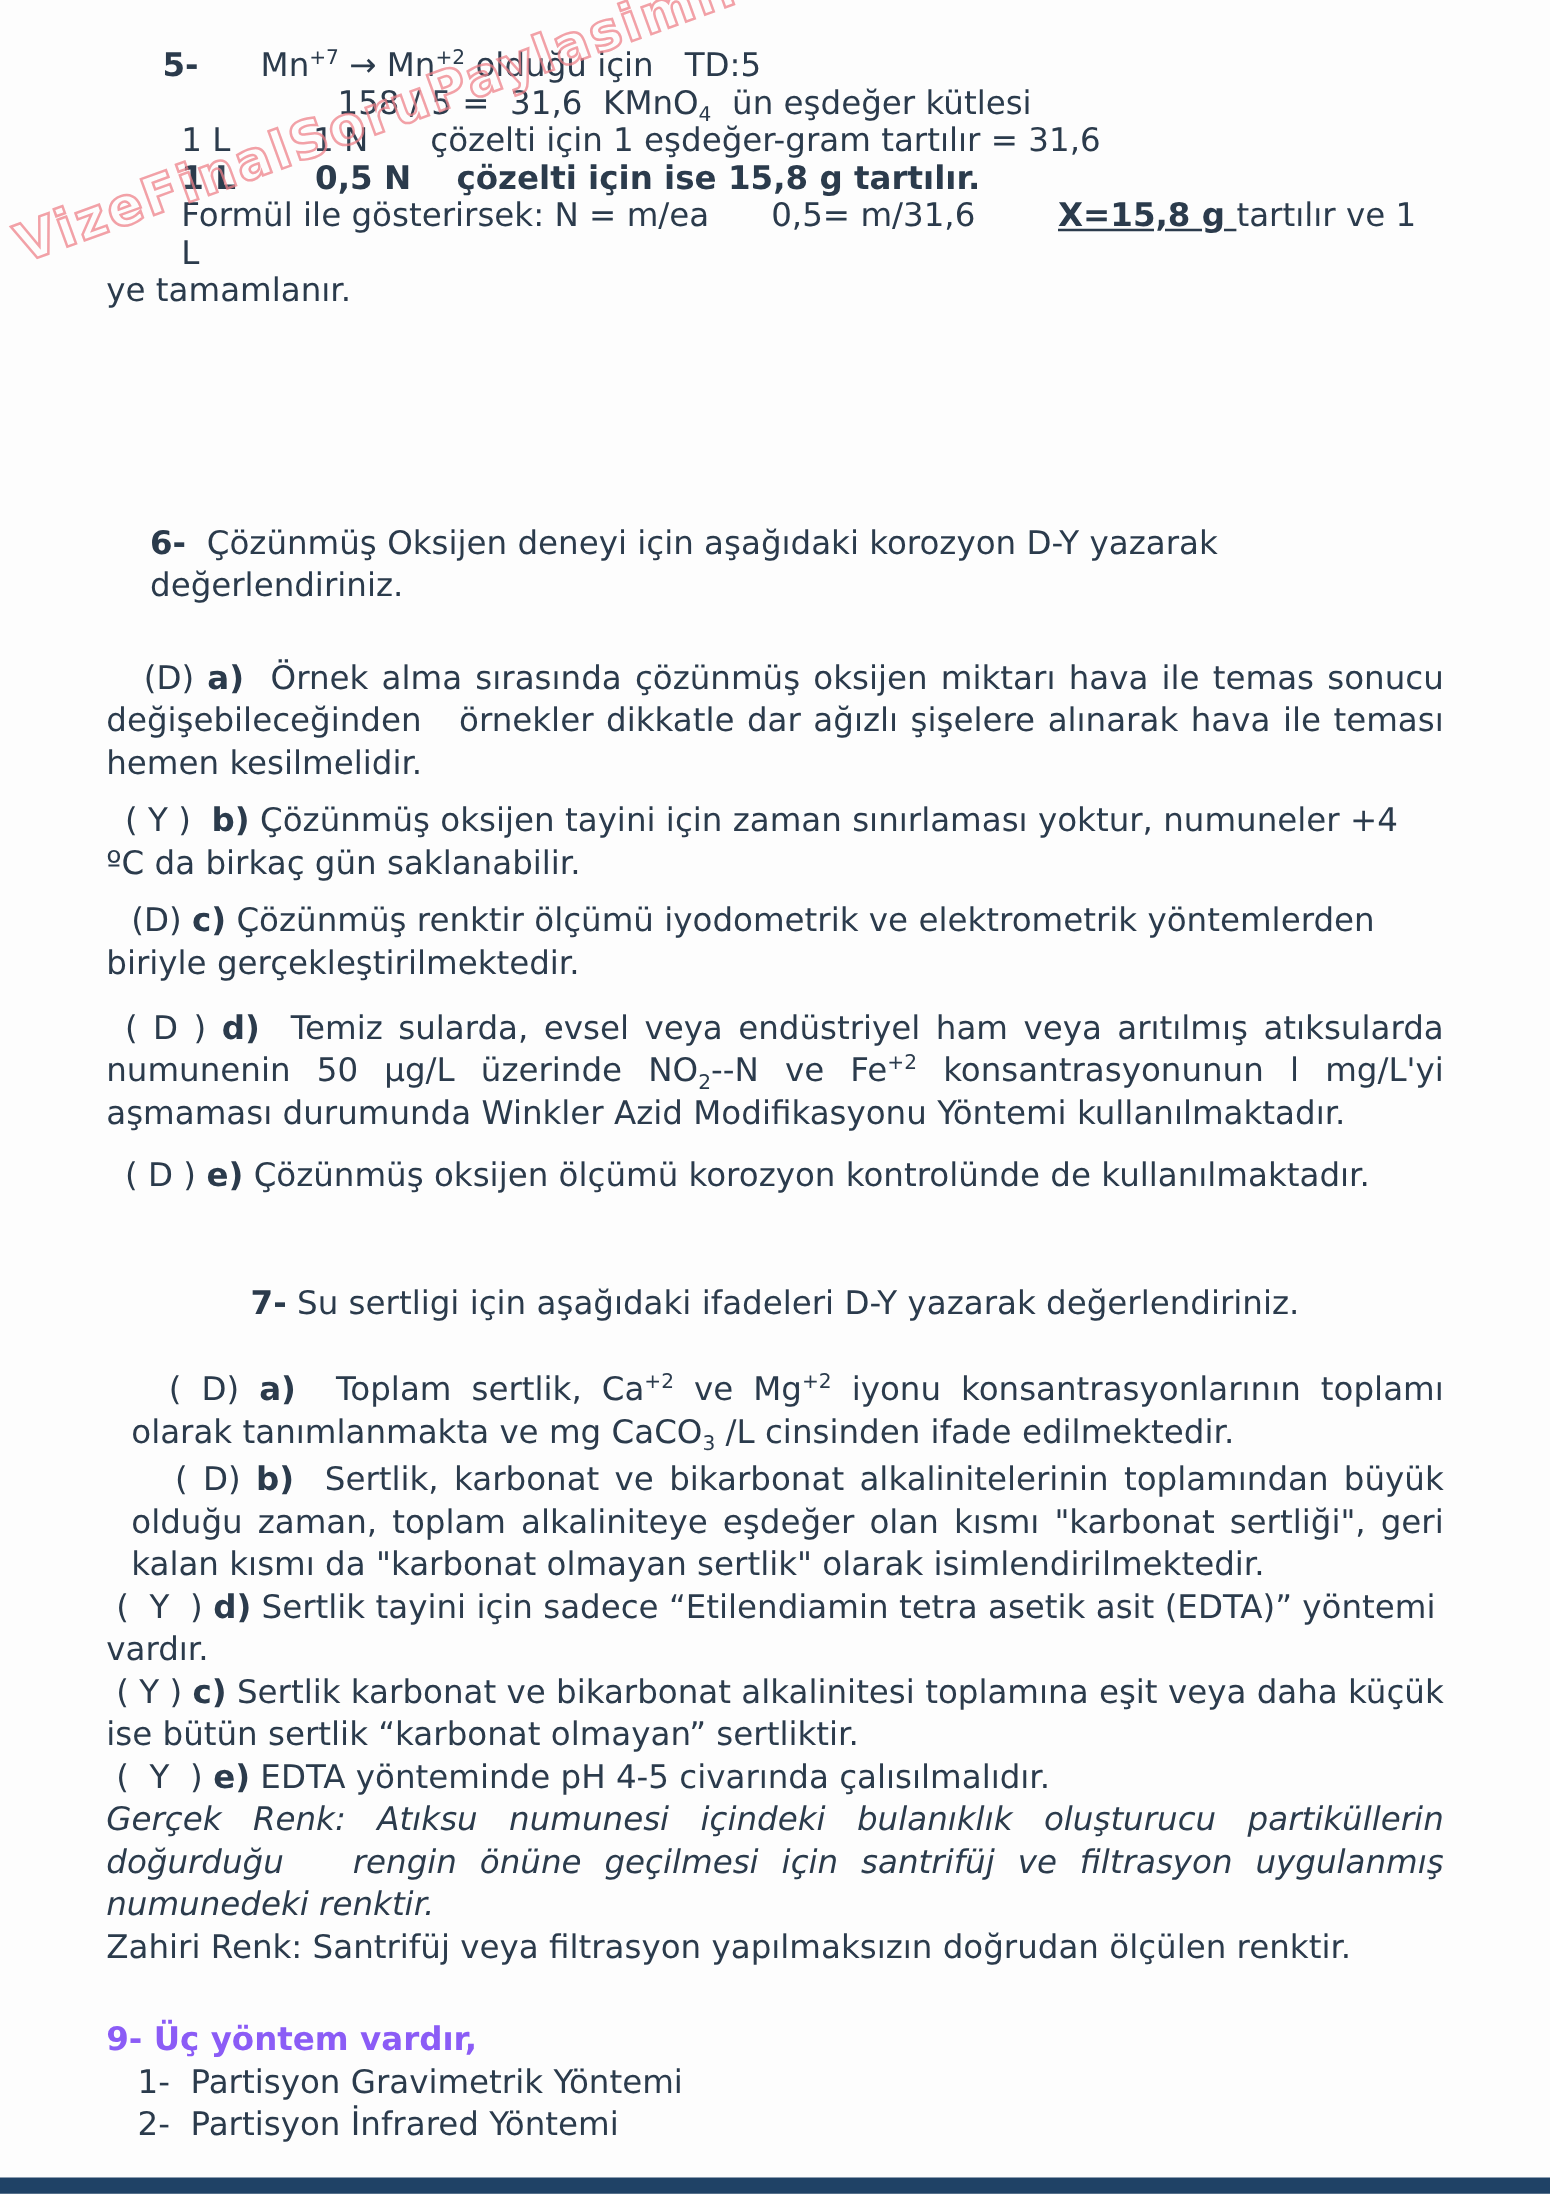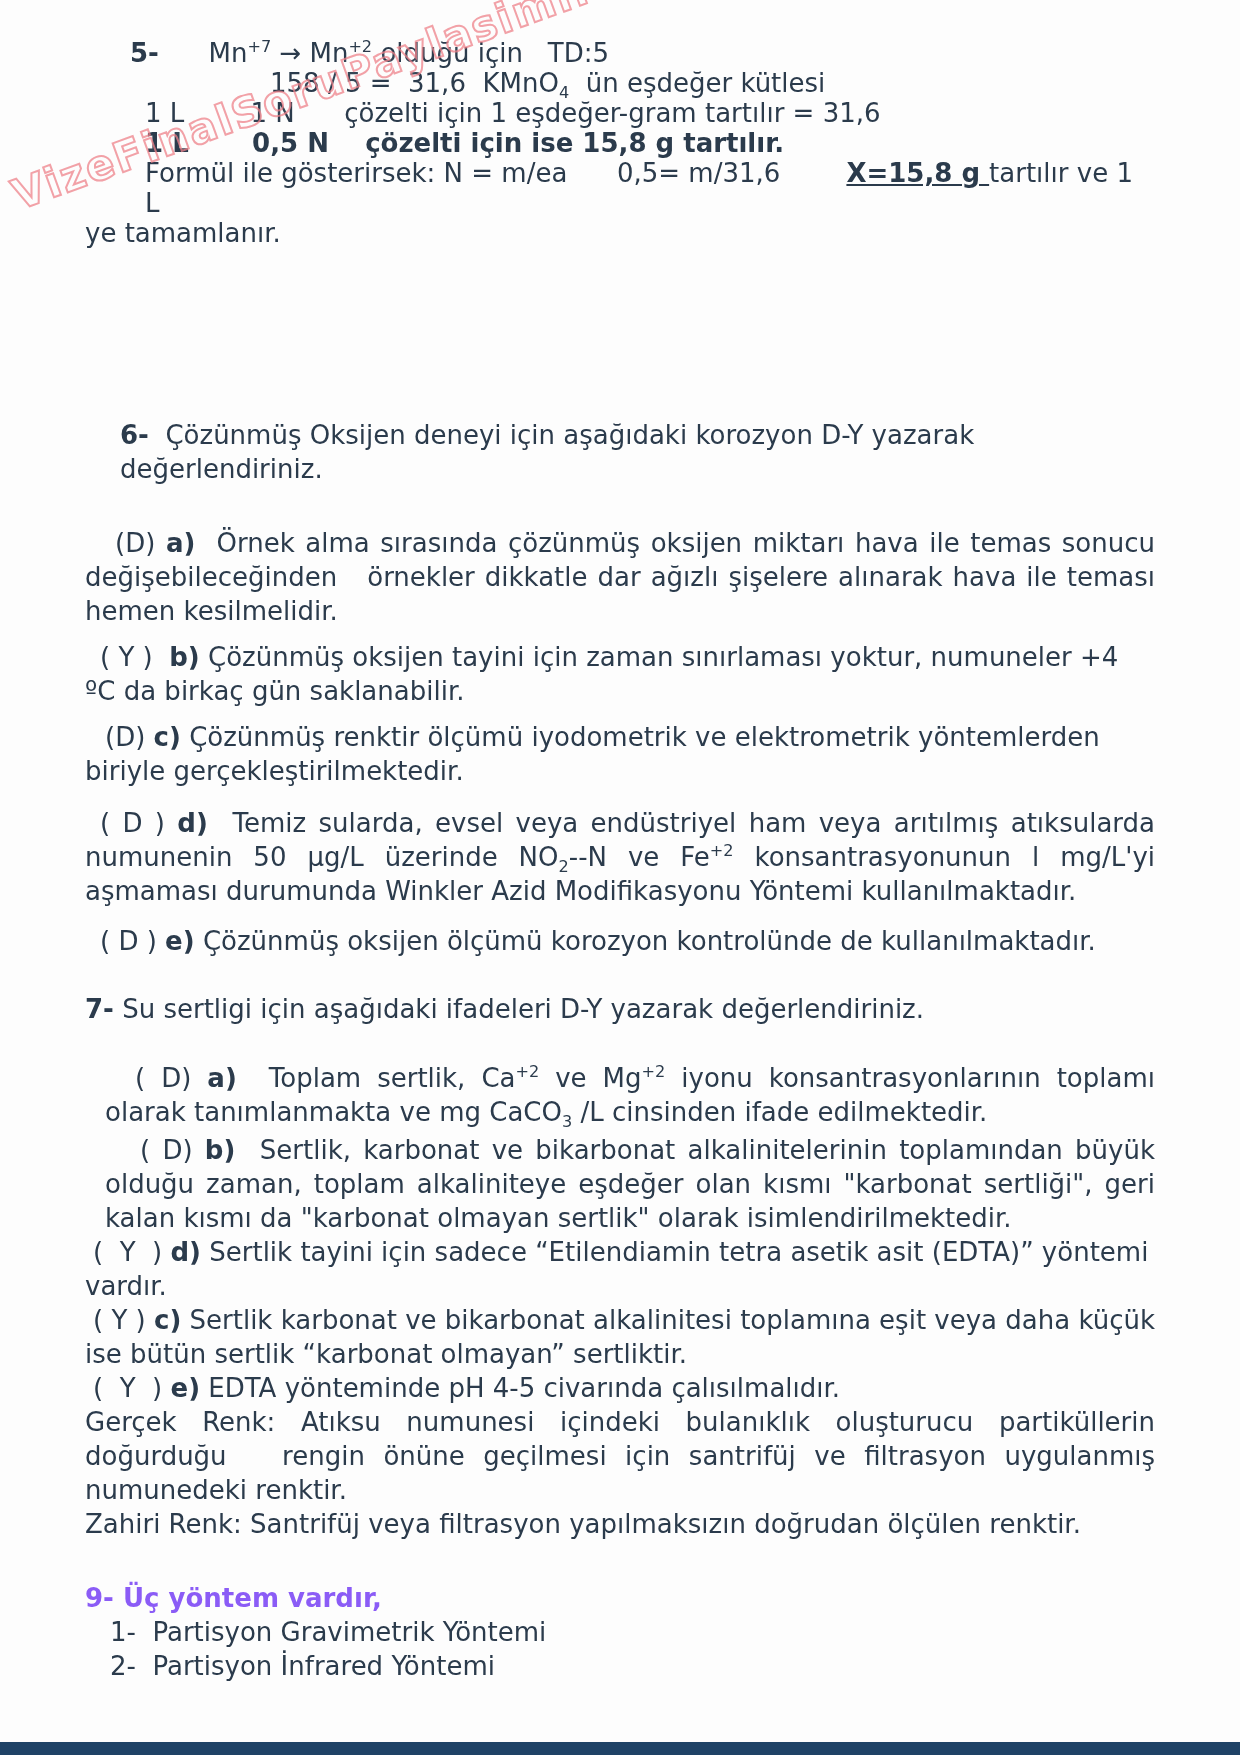--- a/index.html
+++ b/index.html
@@ -64,29 +64,29 @@
     </section>
     <section>
       <p class="para" style="margin-top: 170px; margin-left: 35px;"><span style="font-weight: 700;">6-</span><span>  Çözünmüş Oksijen deneyi için aşağıdaki korozyon D-Y yazarak değerlendiriniz.</span></p>
       <p class="para" style="text-align: justify; text-indent: 30px; margin-top: 40px;"><span>(D) </span><span style="font-weight: 700;">a)</span><span>  Örnek alma sırasında çözünmüş oksijen miktarı hava ile temas sonucu değişebileceğinden   örnekler dikkatle dar ağızlı şişelere alınarak hava ile teması hemen kesilmelidir.</span></p>
       <p class="para" style="text-indent: 15px; margin-top: 12px;"><span>( Y )  </span><span style="font-weight: 700;">b)</span><span> Çözünmüş oksijen tayini için zaman sınırlaması yoktur, numuneler +4 ºC da birkaç gün saklanabilir.</span></p>
       <p class="para" style="text-indent: 20px; margin-top: 12px;"><span>(D) </span><span style="font-weight: 700;">c)</span><span> Çözünmüş renktir ölçümü iyodometrik ve elektrometrik yöntemlerden biriyle gerçekleştirilmektedir.</span></p>
       <p class="para" style="text-align: justify; text-indent: 15px; margin-top: 18px;"><span>( D ) </span><span style="font-weight: 700;">d)</span><span>  Temiz sularda, evsel veya endüstriyel ham veya arıtılmış atıksularda numunenin 50 µg/L üzerinde NO</span><sub>2</sub><span>--N ve Fe</span><sup>+2</sup><span> konsantrasyonunun l mg/L'yi aşmaması durumunda Winkler Azid Modifikasyonu Yöntemi kullanılmaktadır.</span></p>
       <p class="para" style="text-indent: 15px; margin-top: 16px;"><span>( D ) </span><span style="font-weight: 700;">e)</span><span> Çözünmüş oksijen ölçümü korozyon kontrolünde de kullanılmaktadır.</span></p>
     </section>
     <section>
-      <p class="para" style="margin-top: 34px; margin-left: 0px;"><span style="font-weight: 700;">7-</span><span> Su sertligi için aşağıdaki ifadeleri D-Y yazarak değerlendiriniz.</span></p>
+      <p class="para" style="margin-top: 68px; margin-left: 0px; text-align: center;"><span style="font-weight: 700;">7-</span><span> Su sertligi için aşağıdaki ifadeleri D-Y yazarak değerlendiriniz.</span></p>
       <p class="para" style="text-align: justify; text-indent: 30px; margin-top: 35px; margin-left: 20px;"><span>( D) </span><span style="font-weight: 700;">a)</span><span>  Toplam sertlik, Ca</span><sup>+2</sup><span> ve Mg</span><sup>+2</sup><span> iyonu konsantrasyonlarının toplamı olarak tanımlanmakta ve mg CaCO</span><sub>3</sub><span> /L cinsinden ifade edilmektedir.</span></p>
       <p class="para" style="text-align: justify; text-indent: 35px; margin-top: 4px; margin-left: 20px;"><span>( D) </span><span style="font-weight: 700;">b)</span><span>  Sertlik, karbonat ve bikarbonat alkalinitelerinin toplamından büyük olduğu zaman, toplam alkaliniteye eşdeğer olan kısmı "karbonat sertliği", geri kalan kısmı da "karbonat olmayan sertlik" olarak isimlendirilmektedir.</span></p>
       <p class="para" style="text-indent: 8px; margin-top: 0px;"><span>(  Y  ) </span><span style="font-weight: 700;">d)</span><span> Sertlik tayini için sadece “Etilendiamin tetra asetik asit (EDTA)” yöntemi vardır.</span></p>
       <p class="para" style="text-indent: 8px; margin-top: 0px;"><span>( Y ) </span><span style="font-weight: 700;">c)</span><span> Sertlik karbonat ve bikarbonat alkalinitesi toplamına eşit veya daha küçük ise bütün sertlik “karbonat olmayan” sertliktir.</span></p>
       <p class="para" style="text-indent: 8px; margin-top: 0px;"><span>(  Y  ) </span><span style="font-weight: 700;">e)</span><span> EDTA yönteminde pH 4-5 civarında çalısılmalıdır.</span></p>
     </section>
     <section>
-      <p class="para" style="text-align: justify; margin-top: 0px;"><span>Gerçek Renk: Atıksu numunesi içindeki bulanıklık oluşturucu partiküllerin doğurduğu   rengin önüne geçilmesi için santrifüj ve filtrasyon uygulanmış numunedeki renktir.</span></p>
+      <p class="para" style="text-align: justify; margin-top: 0px; font-style: italic;"><span>Gerçek Renk: Atıksu numunesi içindeki bulanıklık oluşturucu partiküllerin doğurduğu   rengin önüne geçilmesi için santrifüj ve filtrasyon uygulanmış numunedeki renktir.</span></p>
       <p class="para" style="margin-top: 0px;"><span>Zahiri Renk: Santrifüj veya filtrasyon yapılmaksızın doğrudan ölçülen renktir.</span></p>
     </section>
     <section>
       <p class="para" style="margin-top: 40px; margin-left: 0px; color: #8b5cf6; font-weight: 700;"><span>9- Üç yöntem vardır,</span></p>
       <p class="para" style="margin-top: 0px; margin-left: 25px;"><span>1-  Partisyon Gravimetrik Yöntemi</span></p>
       <p class="para" style="margin-top: 0px; margin-left: 25px;"><span>2-  Partisyon İnfrared Yöntemi</span></p>
     </section>
   </div>
 
 <div class="footer-bar" style="background: rgb(31, 66, 102);"></div>

